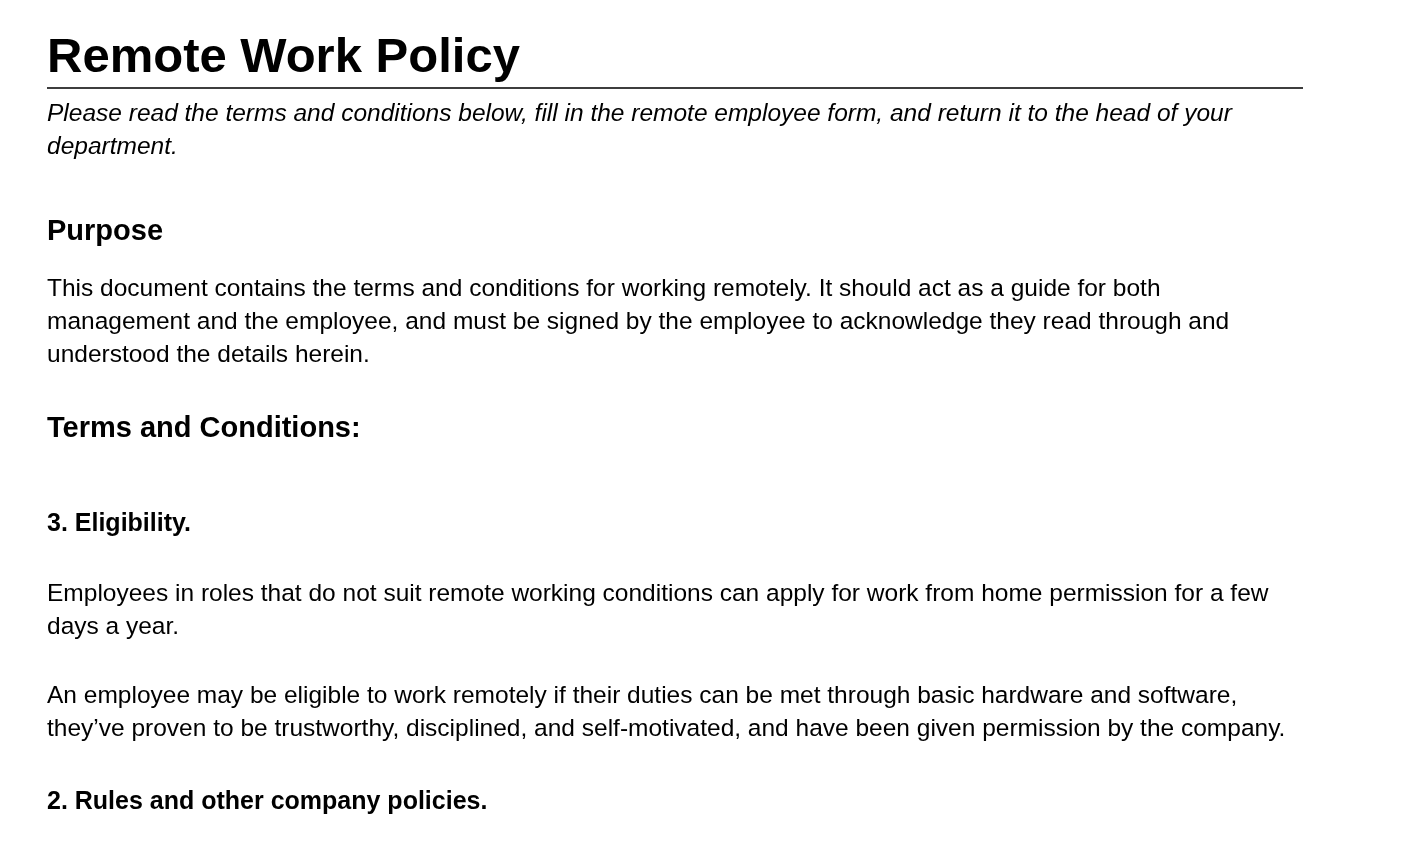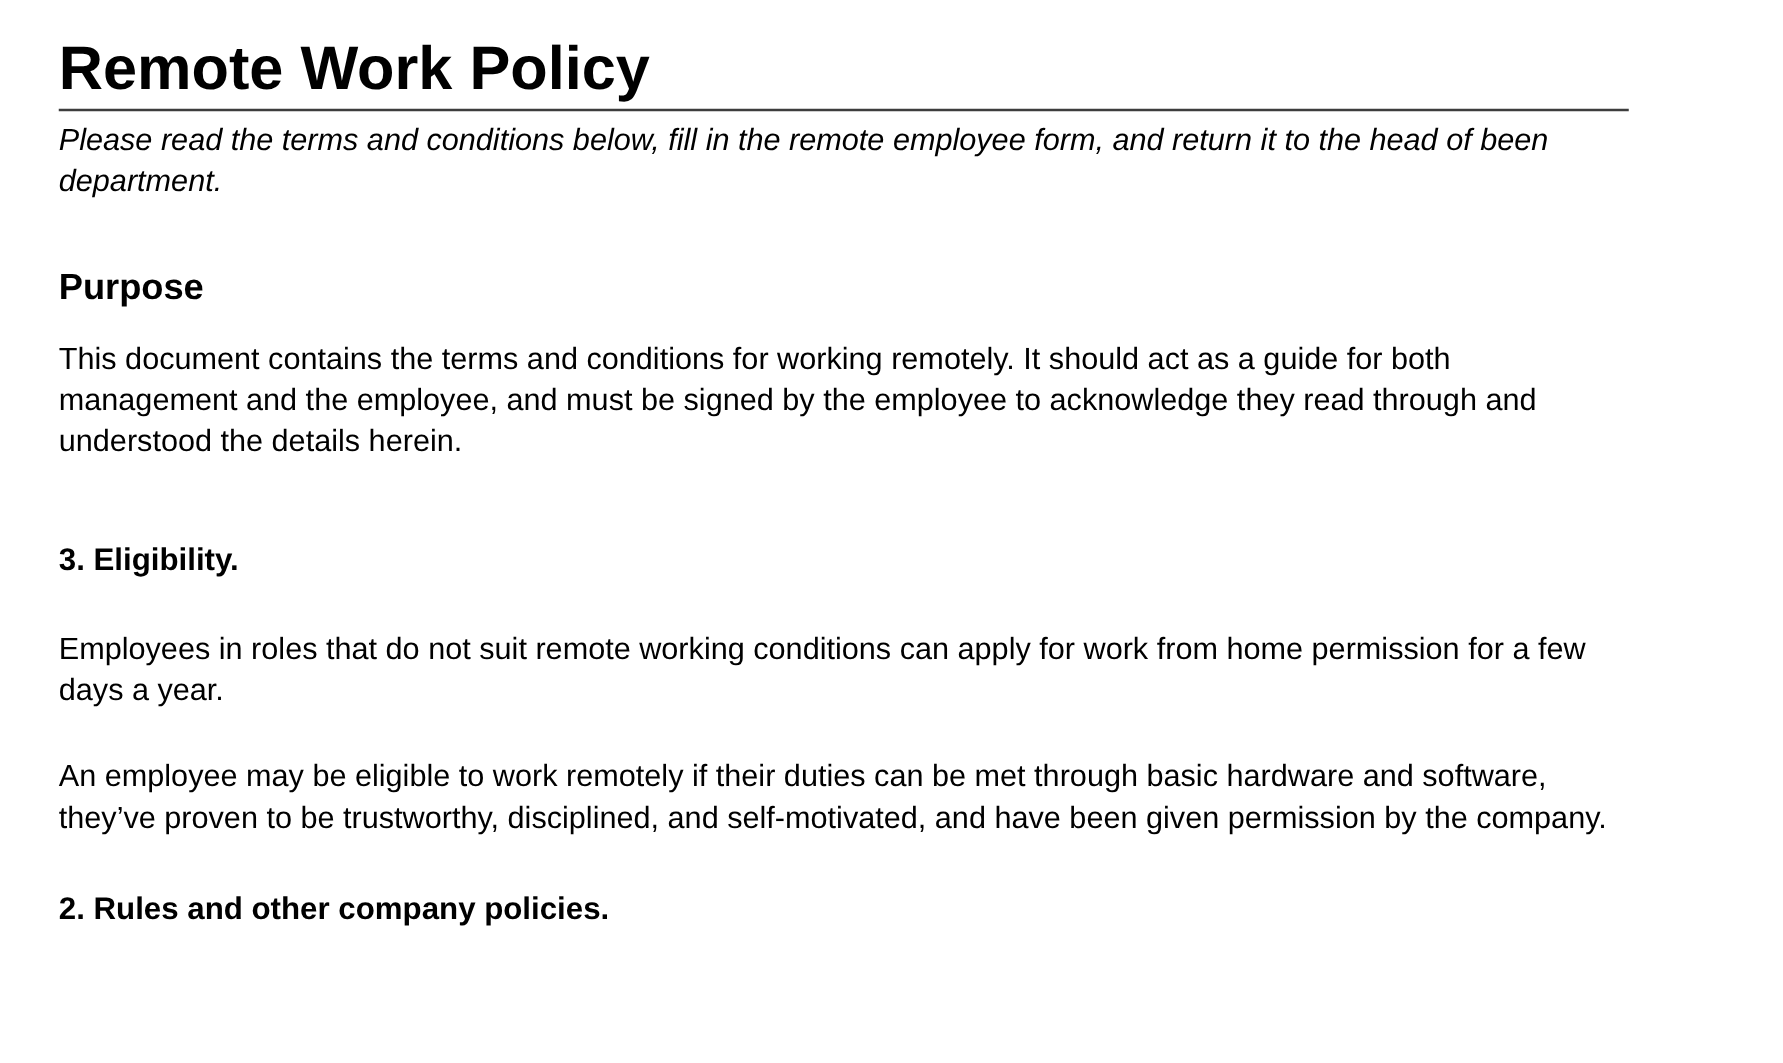--- a/index.html
+++ b/index.html
@@ -61,26 +61,27 @@
   p.term-para-2 { margin-top: 40px; }
 </style>
 </head>
 <body>
 
 <div class="page">
   <div class="content">
 
     <h1 class="doc-title">Remote Work Policy</h1>
 
-    <p class="intro">Please read the terms and conditions below, fill in the remote employee form, and return it to the head of been department.</p>
+    <p class="intro">Please read the terms and conditions below, fill in the remote employee form, and return it to the head of your department.</p>
 
     <h2 class="section-heading purpose-heading">Purpose</h2>
 
     <p class="body-text purpose-body">This document contains the terms and conditions for working remotely. It should act as a guide for both management and the employee, and must be signed by the employee to acknowledge they read through and understood the details herein.</p>
 
+    <h2 class="section-heading terms-heading">Terms and Conditions:</h2>
 
     <h4 class="term-heading term-1-heading">3. Eligibility.</h4>
 
     <p class="body-text term-para-2">Employees in roles that do not suit remote working conditions can apply for work from home permission for a few days a year.</p>
 
     <p class="body-text term-para-1">An employee may be eligible to work remotely if their duties can be met through basic hardware and software, they’ve proven to be trustworthy, disciplined, and self-motivated, and have been given permission by the company.</p>
 
     <h4 class="term-heading term-2-heading">2. Rules and other company policies.</h4>
 
   </div>

